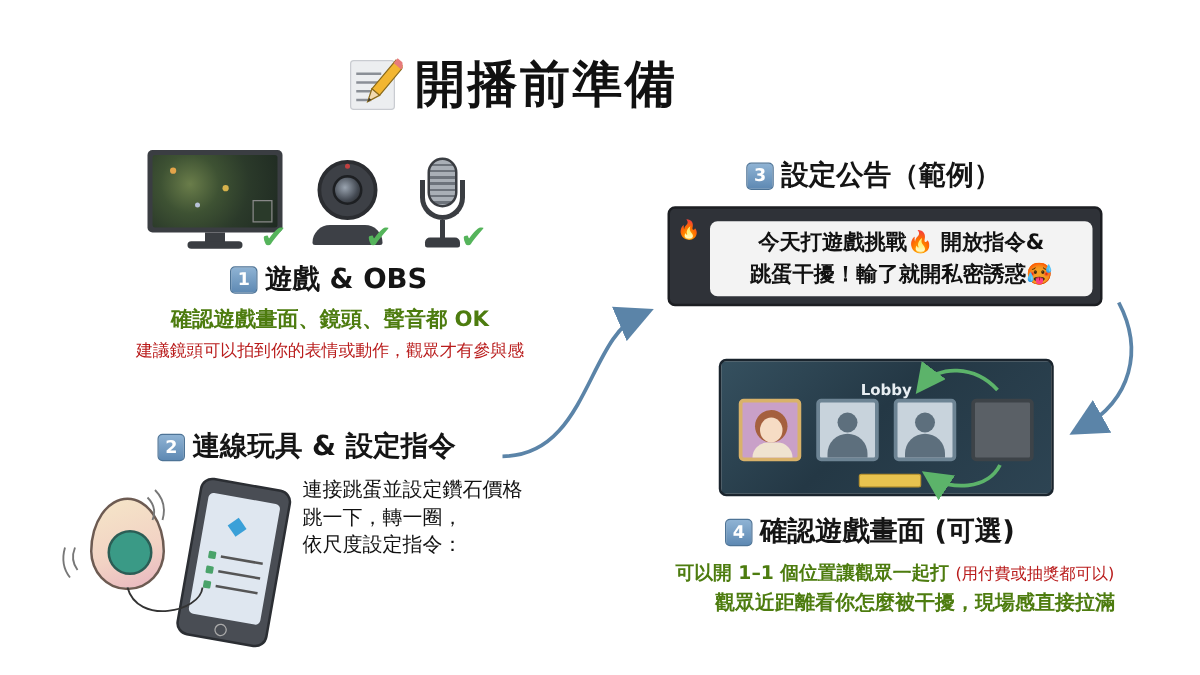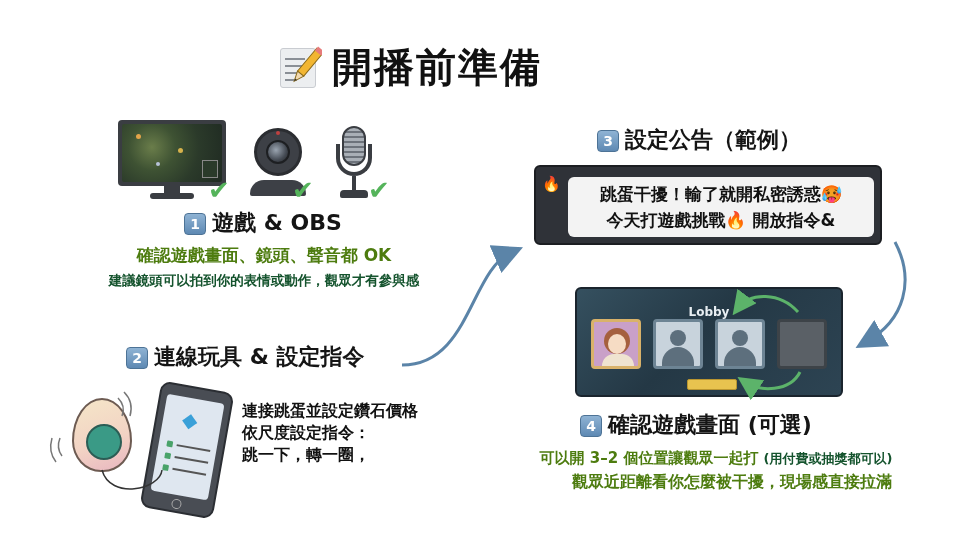--- a/index.html
+++ b/index.html
@@ -13,21 +13,21 @@
   #title .t { font-size: 40px; font-weight: 900; letter-spacing: 2px; color: #111; }
   .memo-icon { width: 44px; height: 48px; position: relative; }
   .memo-icon .paper { position: absolute; left: 2px; top: 4px; width: 36px; height: 40px; background: #eceef0; border: 1px solid #c9ccd1; border-radius: 3px; }
   .memo-icon .ln { position: absolute; left: 7px; height: 2px; background: #8a8f96; width: 20px; }
 
   
   .badge { display: inline-flex; align-items: center; justify-content: center; width: 22px; height: 22px; border-radius: 4px; background: linear-gradient(#8fb3d4, #5e89b3); color: #fff; font-size: 14px; font-weight: bold; margin-right: 6px; vertical-align: middle; border: 1px solid #4d7396; }
 
   .sec-h { font-size: 22px; font-weight: 900; color: #151515; white-space: nowrap; }
   .line1 { font-size: 17px; font-weight: bold; color: #4d7c0f; white-space: nowrap; }
-  .line2 { font-size: 13.5px; font-weight: bold; color: #14532d; white-space: nowrap; }
+  .line2 { font-size: 13.5px; font-weight: normal; color: #b91c1c; white-space: nowrap; }
 
   
   .monitor { left: 118px; top: 120px; width: 108px; height: 80px; }
   .monitor .screen { position: absolute; left: 0; top: 0; width: 108px; height: 66px; background: #3a3d42; border-radius: 4px; padding: 4px; }
   .monitor .game { width: 100%; height: 100%; border-radius: 2px;
      background: radial-gradient(circle at 30% 40%, #6a7d4a 0, #3e5233 30%, #2b3a2a 60%, #1f2a22 100%); position: relative; }
   .monitor .stand { position: absolute; left: 46px; top: 66px; width: 16px; height: 8px; background: #3a3d42; }
   .monitor .base { position: absolute; left: 32px; top: 73px; width: 44px; height: 6px; background: #3a3d42; border-radius: 3px; }
 
   .check { font-size: 26px; color: #55b45b; font-weight: 900; }
@@ -66,21 +66,21 @@
      background: linear-gradient(160deg, #f5e6c8 0%, #f2d2c4 60%, #e8b6c0 100%); border: 2px solid #6d5b52; }
   .egg .core { position: absolute; left: 12px; top: 24px; width: 36px; height: 36px; border-radius: 50%; background: #3a9a86; border: 2px solid #2b5d55; }
   .phone { left: 150px; top: 386px; width: 74px; height: 128px; transform: rotate(10deg); transform-origin: center; background: #494d54; border-radius: 10px; border: 2px solid #2b2e33; }
   .phone .scr { position: absolute; left: 6px; top: 10px; width: 58px; height: 98px; background: #dfe7f0; border-radius: 4px; }
   .phone .diamond { position: absolute; left: 19px; top: 10px; font-size: 20px; color: #3aa0d8; }
   .phone .row { position: absolute; left: 8px; width: 44px; height: 5px; display: flex; align-items: center; gap: 4px; }
   .phone .row i { display: block; width: 6px; height: 6px; background: #4aa36a; border-radius: 1px; }
   .phone .row b { display: block; flex: 1; height: 2px; background: #555; }
   .phone .btn { position: absolute; left: 29px; top: 112px; width: 10px; height: 10px; border-radius: 50%; border: 1.5px solid #aaa; }
 
-  .cmdtext { left: 242px; top: 400px; font-size: 16px; font-weight: bold; color: #111; line-height: 22px; }
+  .cmdtext { left: 242px; top: 381px; font-size: 16px; font-weight: normal; color: #111; line-height: 22px; }
 
   svg.arrows { position: absolute; left: 0; top: 0; }
 </style>
 </head>
 <body>
 
 <div id="title" class="abs">
   <div class="memo-icon">
     <div class="paper"></div>
     <div class="ln" style="top:14px"></div>
@@ -156,32 +156,32 @@
     <div class="row" style="top:70px">
         <i></i>
         <b></b>
       </div>
   </div>
   <div class="btn"></div>
 </div>
 
 <div class="abs cmdtext">
   <div>連接跳蛋並設定鑽石價格</div>
+  <div>跳一下，轉一圈，</div>
   <div>依尺度設定指令：</div>
-  <div>跳一下，轉一圈，</div>
 </div>
 
 <div class="abs sec-h" style="left:597px;top:125px">
   <span class="badge">3</span><span>設定公告（範例）</span>
 </div>
 <div class="abs announce">
   <span class="abs" style="left:6px;top:8px;font-size:15px">🔥</span>
   <div class="inner">
+    <div class="msg">今天打遊戲挑戰🔥 開放指令&amp;</div>
     <div class="msg">跳蛋干擾！輸了就開私密誘惑🥵</div>
-    <div class="msg">今天打遊戲挑戰🔥 開放指令&amp;</div>
   </div>
 </div>
 
 <div class="abs lobby">
   <div class="lbl">Lobby</div>
   <div class="slot host">
     <div class="abs" style="left:10px;top:6px;width:26px;height:26px;border-radius:50%;background:#a5603e"></div>
     <div class="abs" style="left:14px;top:12px;width:18px;height:20px;border-radius:50%;background:#f6dcc4"></div>
     <div class="abs" style="left:8px;top:32px;width:32px;height:16px;border-radius:12px 12px 0 0;background:#efe3d0"></div>
   </div>
@@ -194,21 +194,21 @@
       <div class="person-body"></div>
     </div>
   <div class="slot empty" style="left:200px"></div>
   <div class="gbar"></div>
 </div>
 
 <div class="abs sec-h" style="left:580px;top:410px">
   <span class="badge">4</span><span>確認遊戲畫面 (可選)</span>
 </div>
 <div class="abs" style="left:488px;top:448px;width:456px;text-align:center;white-space:nowrap">
-  <span class="line1" style="font-size:15px">可以開 3–2 個位置讓觀眾一起打</span>
+  <span class="line1" style="font-size:15px">可以開 1–1 個位置讓觀眾一起打</span>
   <span class="line2" style="font-size:13px">(用付費或抽獎都可以)</span>
 </div>
 <div class="abs line1" style="left:504px;top:472px;width:456px;text-align:center;font-size:16px">觀眾近距離看你怎麼被干擾，現場感直接拉滿</div>
 
 <svg class="arrows" width="960" height="540" viewBox="0 0 960 540">
   <defs>
     <marker id="ah" markerWidth="10" markerHeight="10" refX="6" refY="5" orient="auto">
       <path d="M0,0 L10,5 L0,10 Z" fill="#5b84a8"></path>
     </marker>
   </defs>

